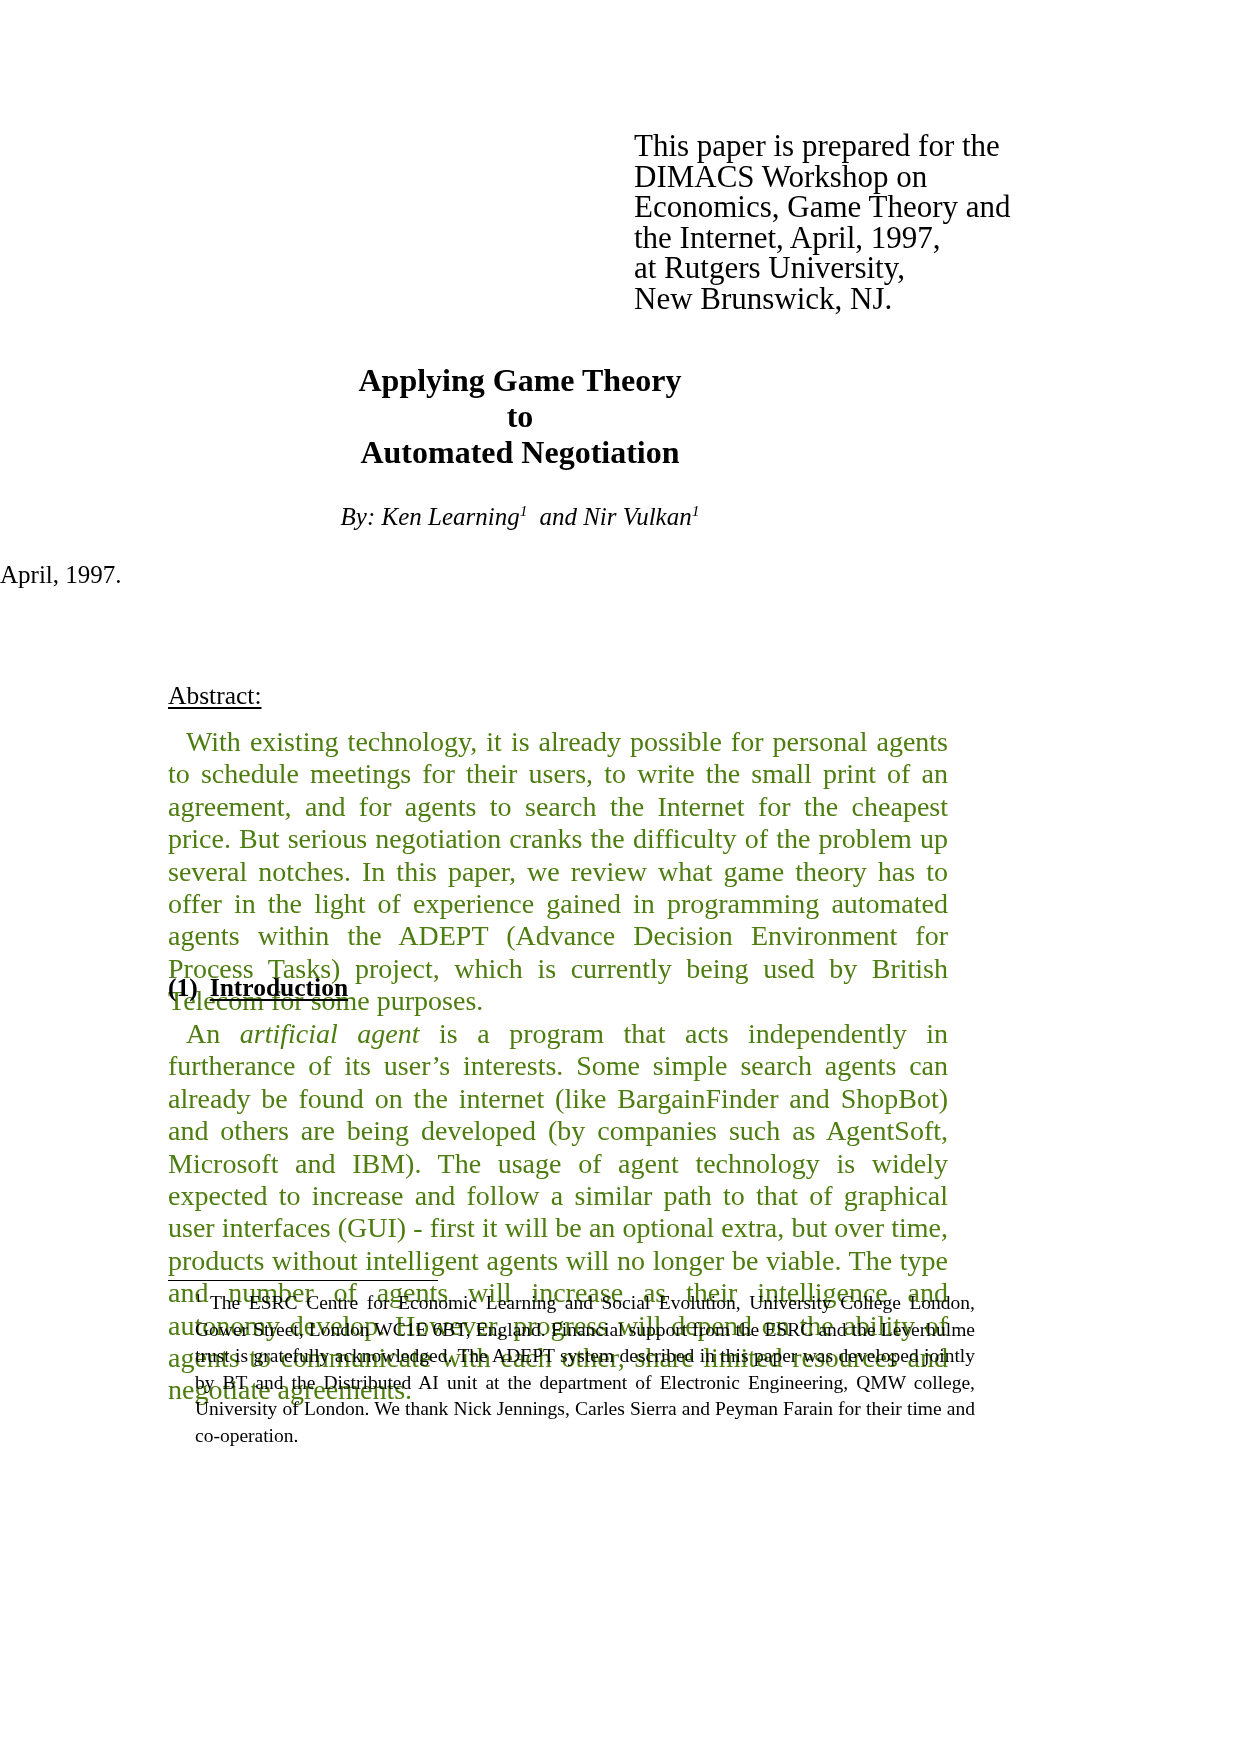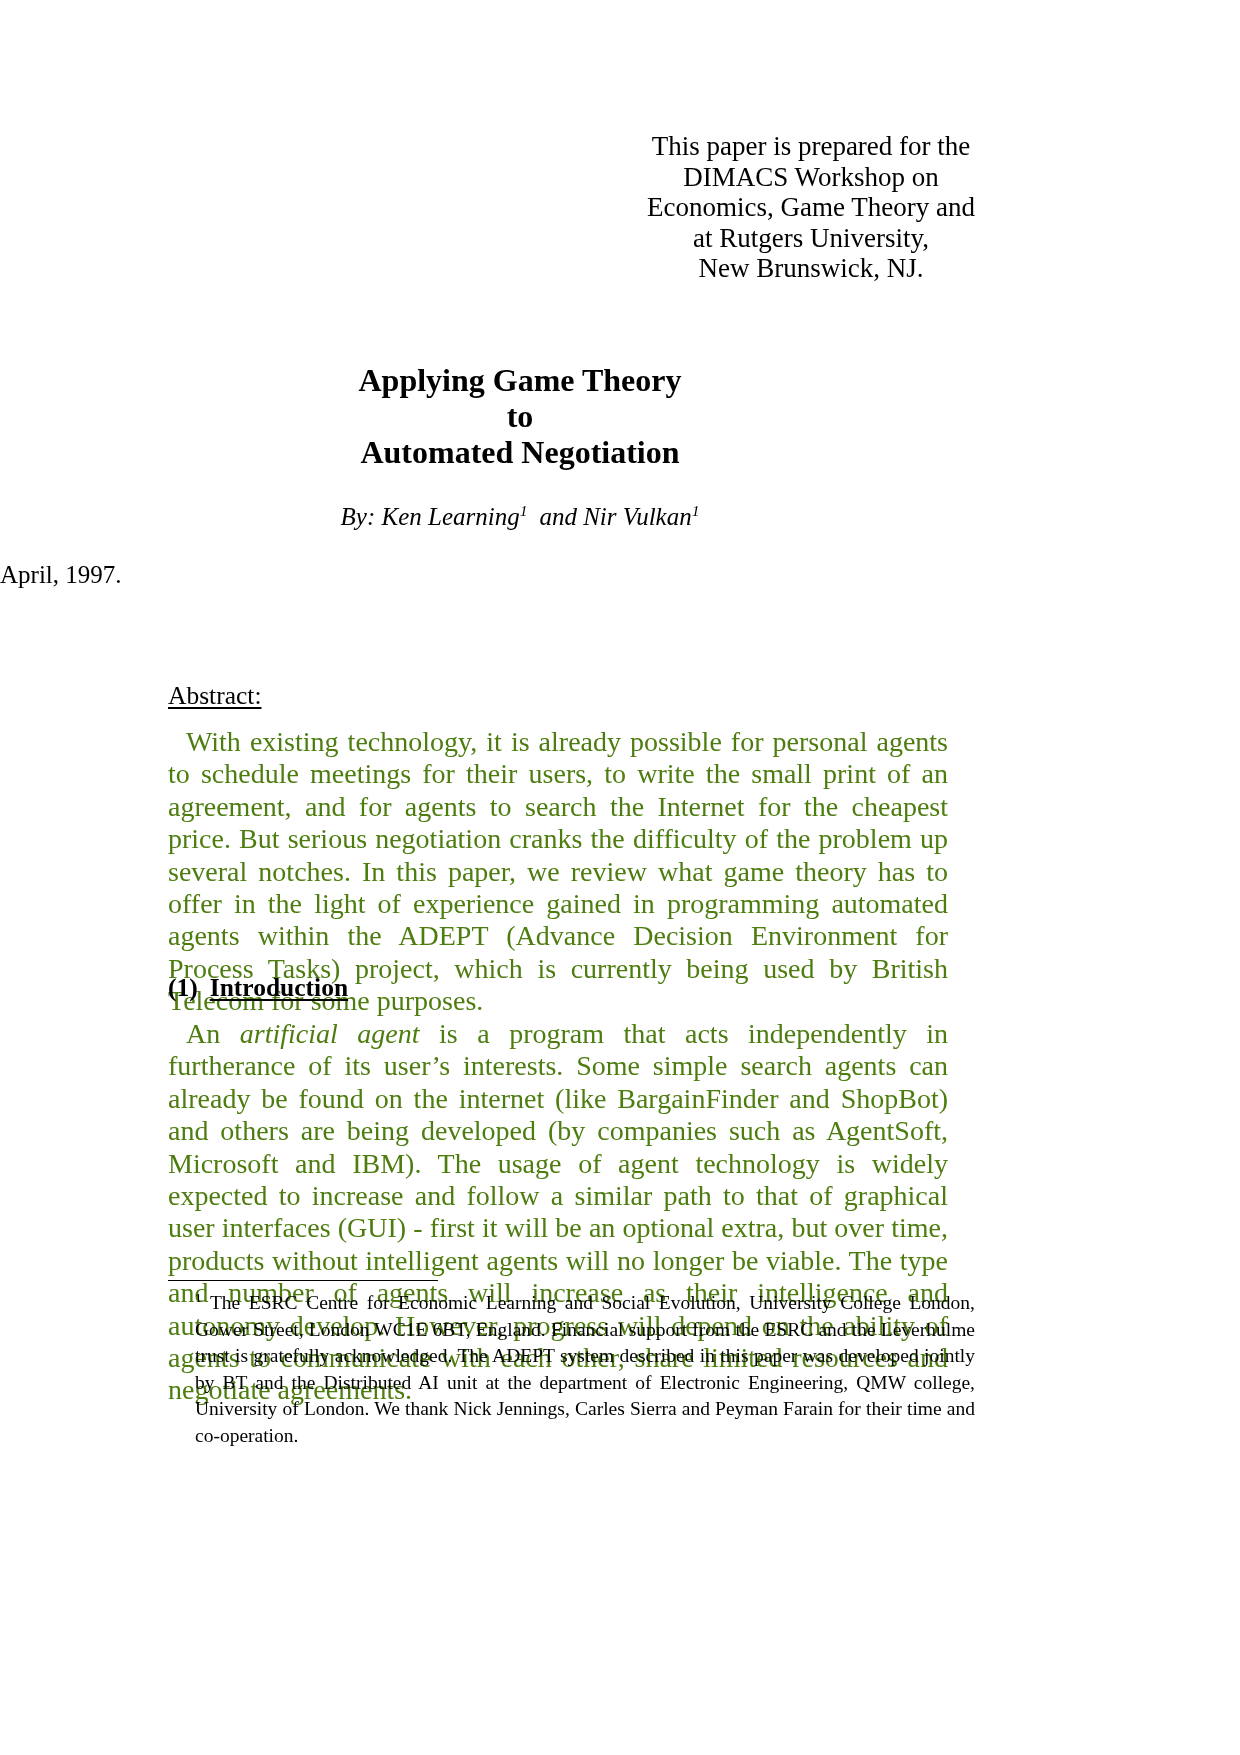--- a/index.html
+++ b/index.html
@@ -21,24 +21,23 @@
     height: 1755px;
     box-sizing: border-box;
   }
 
   
   .venue-block {
     position: absolute;
     left: 634px;
     top: 131px;
     width: 330px;
-    font-size: 27px;
+    font-size: 31px;
     line-height: 30.5px;
-    text-align: center;
-    margin-left: 12px;
+    text-align: left;
   }
   .venue-line { white-space: nowrap; }
 
   
   .title-block {
     position: absolute;
     left: 0;
     top: 362px;
     width: 1040px;
     text-align: center;
@@ -154,20 +153,21 @@
 </style>
 </head>
 <body>
 
 <div class="page">
 
   <div class="venue-block">
     <div class="venue-line">This paper is prepared for the</div>
     <div class="venue-line">DIMACS Workshop on</div>
     <div class="venue-line">Economics, Game Theory and</div>
+    <div class="venue-line">the Internet, April, 1997,</div>
     <div class="venue-line">at Rutgers University,</div>
     <div class="venue-line">New Brunswick, NJ.</div>
   </div>
 
   <div class="title-block">
     <span class="title-line">Applying Game Theory</span>
     <span class="title-line">to</span>
     <span class="title-line">Automated Negotiation</span>
   </div>
 

